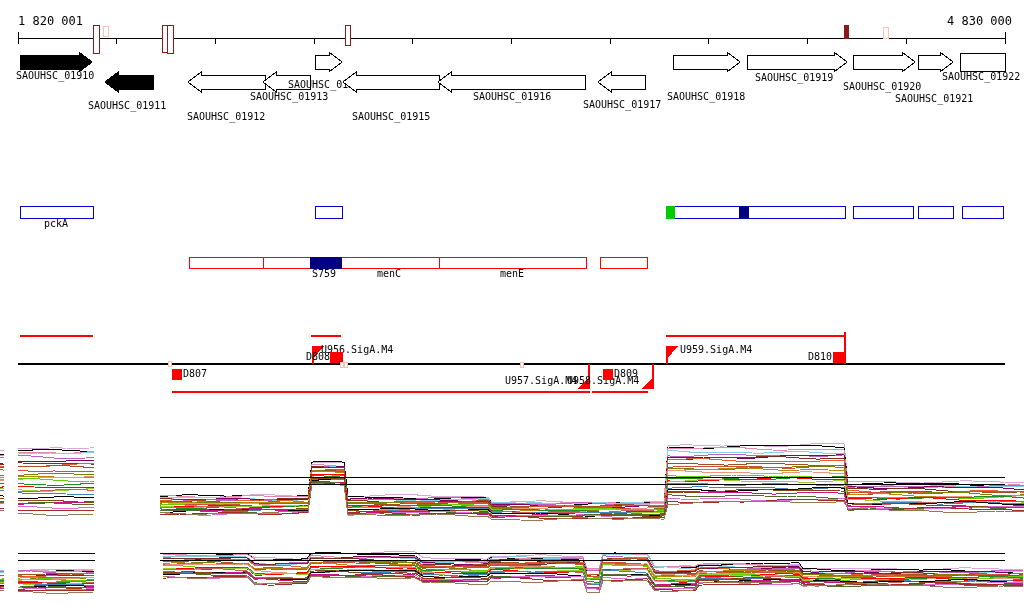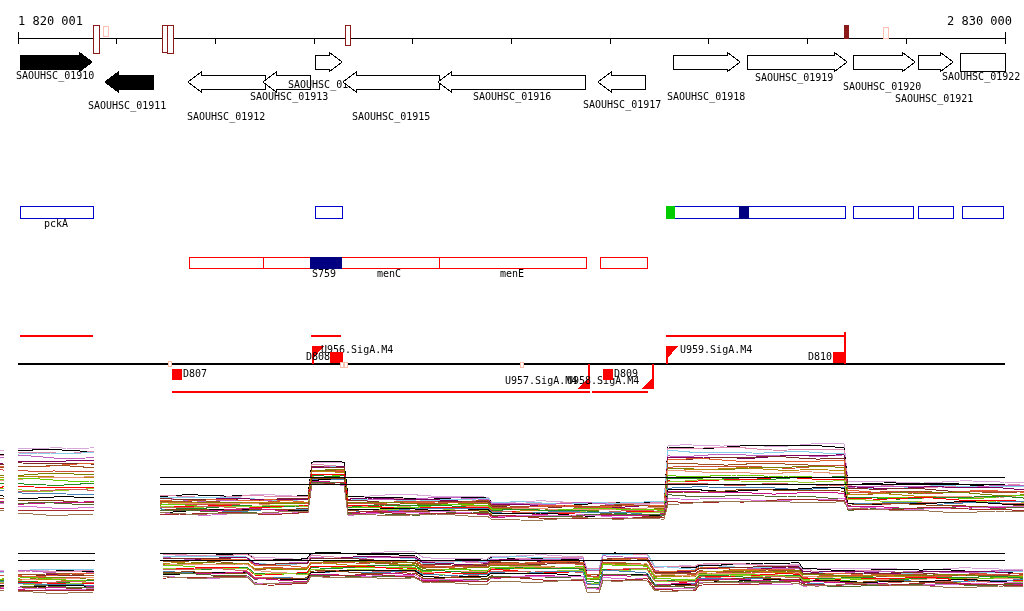--- a/index.html
+++ b/index.html
@@ -266,14 +266,14 @@
       <polyline points="163,578.1 167,578.0 171,577.9 175,577.8 179,577.8 183,577.8 187,577.8 191,577.8 195,577.7 199,577.6 203,577.5 207,577.3 211,577.1 215,576.9 219,576.7 223,576.5 227,576.5 231,576.4 235,576.5 239,576.6 243,576.8 247,577.1 251,580.8 255,584.5 259,584.8 263,584.9 267,585.0 271,585.1 275,585.0 279,584.8 283,584.6 287,584.4 291,584.1 295,583.8 299,583.6 303,583.4 307,583.3 311,576.2 315,576.2 319,576.1 323,576.1 327,576.1 331,576.0 335,575.9 339,575.8 343,575.6 347,575.4 351,575.2 355,575.0 359,574.8 363,574.6 367,574.6 371,574.6 375,574.7 379,574.8 383,575.1 387,575.4 391,575.7 395,576.0 399,576.3 403,576.6 407,576.8 411,576.9 415,576.9 419,579.4 423,581.8 427,581.7 431,581.5 435,581.4 439,581.3 443,581.2 447,581.2 451,581.2 455,581.3 459,581.3 463,581.4 467,581.5 471,581.5 475,581.5 479,581.4 483,581.3 487,581.1 491,578.0 495,577.8 499,577.6 503,577.5 507,577.5 511,577.5 515,577.7 519,577.9 523,578.2 527,578.6 531,578.9 535,579.3 539,579.7 543,580.0 547,580.2 551,580.4 555,580.5 559,580.6 563,580.5 567,580.5 571,580.4 575,580.3 579,580.3 583,580.3 587,592.3 591,592.3 595,592.4 599,592.5 603,580.4 607,580.5 611,580.5 615,580.4 619,580.3 623,580.1 627,579.9 631,579.6 635,579.4 639,579.2 643,579.0 647,578.8 651,583.9 655,589.0 659,589.1 663,589.3 667,589.6 671,589.9 675,590.2 679,590.4 683,590.6 687,590.8 691,590.9 695,590.9 699,585.1 703,585.0 707,584.9 711,584.7 715,584.6 719,584.5 723,584.5 727,584.4 731,584.4 735,584.5 739,584.5 743,584.5 747,584.5 751,584.4 755,584.2 759,584.0 763,583.7 767,583.4 771,583.1 775,582.7 779,582.4 783,582.1 787,581.8 791,581.7 795,581.6 799,581.7 803,583.9 807,584.1 811,584.3 815,584.6 819,584.8 823,584.9 827,585.1 831,585.1 835,585.1 839,585.1 843,585.0 847,584.9 851,584.8 855,584.7 859,584.7 863,584.7 867,584.7 871,584.8 875,584.9 879,585.0 883,585.0 887,585.1 891,585.0 895,584.9 899,584.8 903,584.5 907,584.2 911,583.9 915,583.6 919,583.3 923,583.1 927,582.9 931,582.8 935,582.7 939,582.8 943,583.0 947,583.2 951,583.5 955,583.7 959,584.0 963,584.2 967,584.4 971,584.6 975,584.7 979,584.7 983,584.7 987,584.8 991,584.8 995,584.8 999,584.9 1003,585.0 1007,585.2 1011,585.4 1015,585.6 1019,585.8 1023,586.0" fill="none" stroke="#a52a2a" stroke-width="1"></polyline>
       <polyline points="0,590.3 4,590.2" fill="none" stroke="#9b7653" stroke-width="1"></polyline>
       <polyline points="18,591.1 22,591.3 26,591.5 30,591.8 34,592.1 38,592.4 42,592.7 46,593.0 50,593.2 54,593.3 58,593.3 62,593.2 66,593.1 70,592.9 74,592.7 78,592.5 82,592.3 86,592.2 90,592.1 94,592.0" fill="none" stroke="#9b7653" stroke-width="1"></polyline>
       <polyline points="163,576.7 167,576.9 171,577.1 175,577.3 179,577.6 183,577.8 187,578.0 191,578.2 195,578.2 199,578.2 203,578.2 207,578.0 211,577.9 215,577.7 219,577.6 223,577.4 227,577.3 231,577.3 235,577.3 239,577.3 243,577.3 247,577.3 251,580.8 255,584.3 259,584.1 263,584.0 267,583.8 271,583.5 275,583.2 279,583.0 283,582.7 287,582.5 291,582.4 295,582.3 299,582.4 303,582.5 307,582.7 311,576.0 315,576.3 319,576.7 323,577.0 327,577.2 331,577.5 335,577.6 339,577.7 343,577.8 347,577.8 351,577.7 355,577.7 359,577.7 363,577.7 367,577.7 371,577.8 375,577.9 379,578.1 383,578.2 387,578.3 391,578.4 395,578.5 399,578.4 403,578.3 407,578.2 411,578.0 415,577.7 419,580.0 423,582.3 427,582.1 431,582.0 435,582.0 439,582.0 443,582.2 447,582.4 451,582.7 455,583.0 459,583.3 463,583.6 467,583.9 471,584.2 475,584.3 479,584.4 483,584.5 487,584.5 491,581.5 495,581.5 499,581.5 503,581.5 507,581.6 511,581.7 515,581.8 519,581.9 523,582.1 527,582.2 531,582.2 535,582.2 539,582.2 543,582.0 547,581.8 551,581.5 555,581.2 559,580.9 563,580.5 567,580.3 571,580.0 575,579.9 579,579.8 583,579.9 587,592.0 591,592.1 595,592.3 599,592.5 603,580.7 607,580.9 611,581.0 615,581.0 619,581.0 623,581.0 627,580.9 631,580.8 635,580.8 639,580.7 643,580.7 647,580.7 651,585.8 655,590.9 659,591.0 663,591.1 667,591.1 671,591.2 675,591.1 679,591.0 683,590.8 687,590.5 691,590.2 695,589.8 699,583.4 703,583.0 707,582.7 711,582.4 715,582.2 719,582.1 723,582.1 727,582.1 731,582.2 735,582.4 739,582.5 743,582.7 747,582.8 751,582.9 755,582.9 759,582.9 763,582.9 767,582.8 771,582.8 775,582.7 779,582.7 783,582.8 787,582.9 791,583.0 795,583.2 799,583.4 803,585.6 807,585.8 811,585.9 815,586.0 819,586.0 823,585.8 827,585.7 831,585.4 835,585.1 839,584.8 843,584.5 847,584.3 851,584.1 855,583.9 859,583.9 863,583.9 867,584.0 871,584.2 875,584.4 879,584.6 883,584.8 887,584.9 891,585.1 895,585.2 899,585.2 903,585.3 907,585.3 911,585.3 915,585.4 919,585.5 923,585.6 927,585.8 931,586.1 935,586.4 939,586.7 943,587.0 947,587.3 951,587.5 955,587.6 959,587.7 963,587.7 967,587.6 971,587.4 975,587.1 979,586.9 983,586.6 987,586.4 991,586.2 995,586.1 999,586.0 1003,586.0 1007,586.1 1011,586.2 1015,586.4 1019,586.5 1023,586.6" fill="none" stroke="#9b7653" stroke-width="1"></polyline>
       <line x1="18" y1="553.5" x2="95" y2="553.5" stroke="#000000" stroke-width="1.2"></line>
       <line x1="160" y1="553.5" x2="1005" y2="553.5" stroke="#000000" stroke-width="1.2"></line>
       <line x1="18" y1="560.5" x2="95" y2="560.5" stroke="#000000" stroke-width="1.2"></line>
       <line x1="160" y1="560.5" x2="1005" y2="560.5" stroke="#000000" stroke-width="1.2"></line>
     </svg>
   <div class="ruler-label left">1 820 001</div>
-  <div class="ruler-label right">2 830 000</div>
+  <div class="ruler-label right">4 830 000</div>
 </div>
 
 </body></html>

